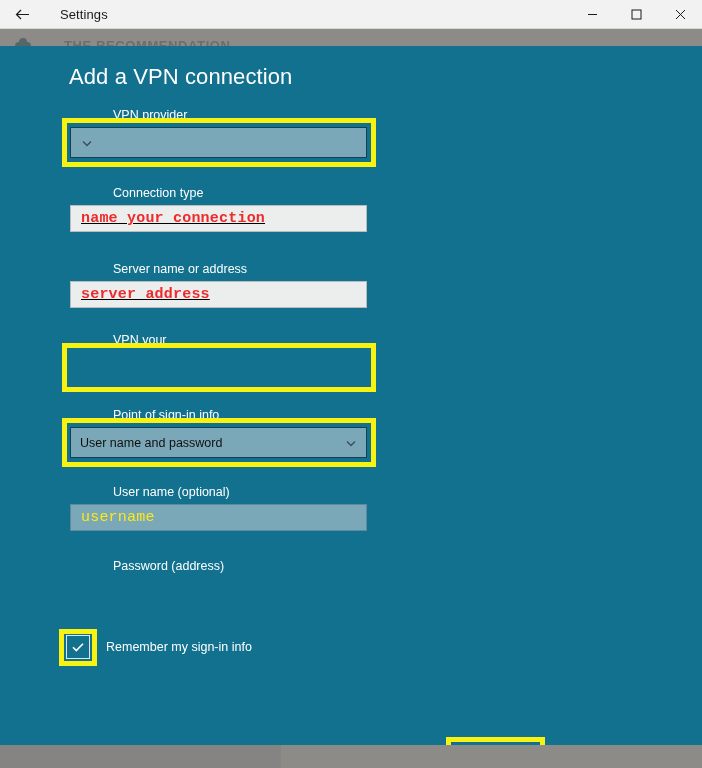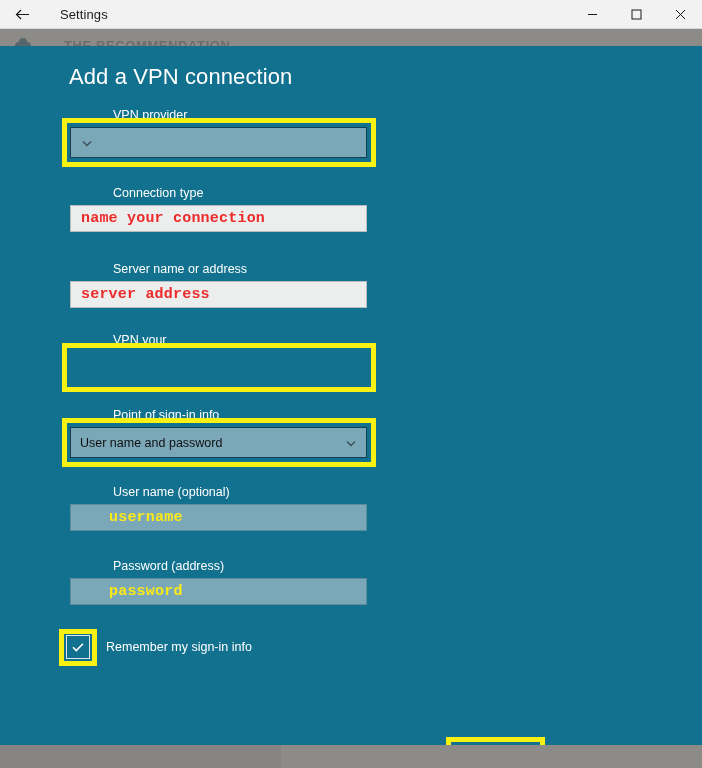--- a/index.html
+++ b/index.html
@@ -155,20 +155,21 @@
   .input-light {
     position: absolute;
     left: 70px;
     width: 297px;
     height: 27px;
     background: #eceded;
     border: 1px solid #b9bcbd;
     display: flex;
     align-items: center;
     padding-left: 10px;
+    text-decoration: underline;
   }
   .input-light span {
     font-family: "Liberation Mono", "DejaVu Sans Mono", monospace;
     font-size: 15px;
     font-weight: bold;
     color: #ee2b2b;
     white-space: nowrap;
     letter-spacing: 0.2px;
   }
 
@@ -180,25 +181,24 @@
     height: 27px;
     background: #7aa8b8;
     border: 1px solid #5d8b9b;
     display: flex;
     align-items: center;
     padding-left: 10px;
   }
   .input-steel span {
     font-family: "Liberation Mono", "DejaVu Sans Mono", monospace;
     font-size: 15px;
-    font-weight: bold;
+    font-weight: normal;
     color: #fbe919;
     white-space: nowrap;
     letter-spacing: 0.2px;
-    margin-left: 28px;
   }
 
   
   #checkbox-row {
     position: absolute;
     left: 66px;
     top: 589px;
     display: flex;
     align-items: center;
   }
@@ -334,23 +334,20 @@
         </svg>
       </span>
     </div>
 
     <div class="field-label" style="top:439px">User name (optional)</div>
     <div class="input-steel" style="top:458px">
       <span>username</span>
     </div>
 
     <div class="field-label" style="top:513px">Password (address)</div>
-    <div class="input-steel" style="top:532px">
-      <span>password</span>
-    </div>
 
     <div id="checkbox-row">
       <div id="checkbox">
         <svg width="16" height="16" viewBox="0 0 16 16" fill="none" stroke="currentColor" stroke-width="1.6">
           <path d="M3 8.2 L6.3 11.5 L13 4.8"></path>
         </svg>
       </div>
       <div id="checkbox-label">Remember my sign-in info</div>
     </div>
 

